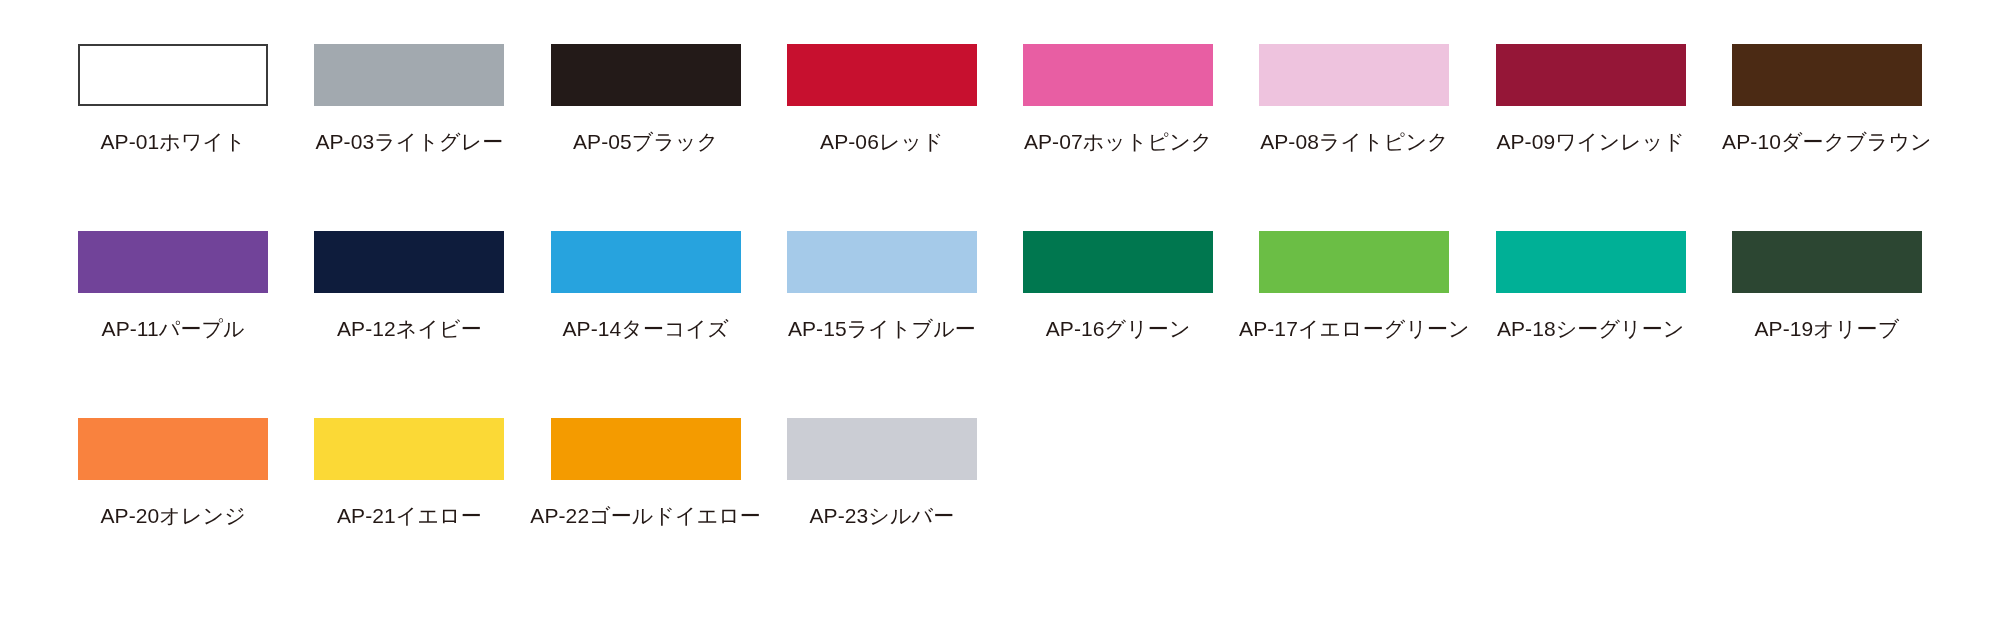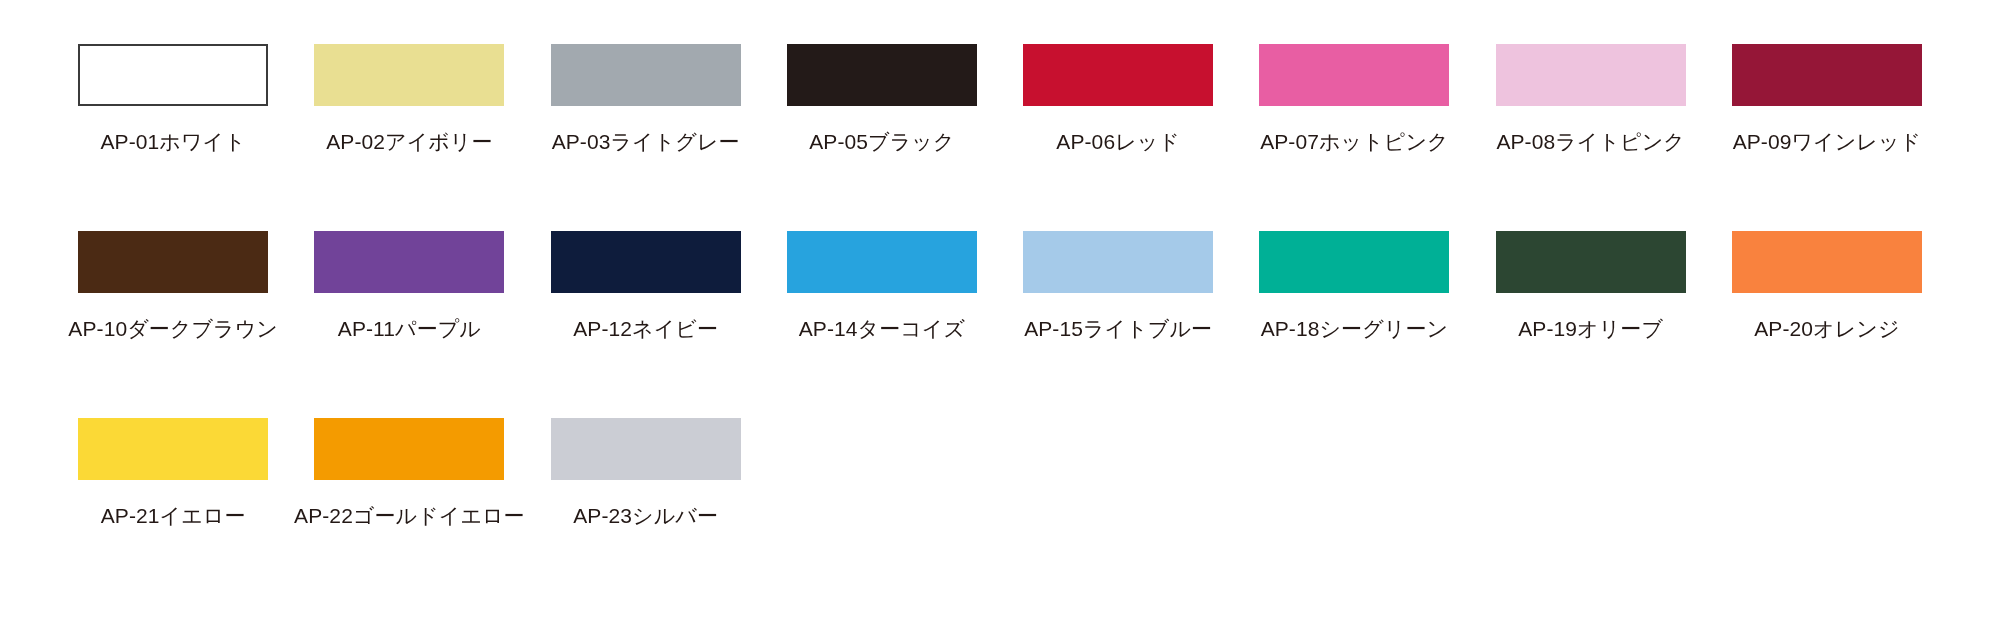--- a/index.html
+++ b/index.html
@@ -59,24 +59,20 @@
 </head>
 <body>
 
 <div class="chart">
   <div class="swatch-grid">
       <div class="swatch-cell">
         <div class="swatch-chip bordered" style="background-color: rgb(255, 255, 255);"></div>
         <div class="swatch-label">AP-01ホワイト</div>
       </div>
       <div class="swatch-cell">
-        <div class="swatch-chip" style="background-color: rgb(233, 223, 146);"></div>
-        <div class="swatch-label">AP-02アイボリー</div>
-      </div>
-      <div class="swatch-cell">
         <div class="swatch-chip" style="background-color: rgb(162, 169, 175);"></div>
         <div class="swatch-label">AP-03ライトグレー</div>
       </div>
       <div class="swatch-cell">
         <div class="swatch-chip" style="background-color: rgb(35, 26, 24);"></div>
         <div class="swatch-label">AP-05ブラック</div>
       </div>
       <div class="swatch-cell">
         <div class="swatch-chip" style="background-color: rgb(199, 16, 47);"></div>
         <div class="swatch-label">AP-06レッド</div>
@@ -107,20 +103,28 @@
       </div>
       <div class="swatch-cell">
         <div class="swatch-chip" style="background-color: rgb(39, 163, 222);"></div>
         <div class="swatch-label">AP-14ターコイズ</div>
       </div>
       <div class="swatch-cell">
         <div class="swatch-chip" style="background-color: rgb(165, 202, 233);"></div>
         <div class="swatch-label">AP-15ライトブルー</div>
       </div>
       <div class="swatch-cell">
+        <div class="swatch-chip" style="background-color: rgb(0, 119, 79);"></div>
+        <div class="swatch-label">AP-16グリーン</div>
+      </div>
+      <div class="swatch-cell">
+        <div class="swatch-chip" style="background-color: rgb(107, 190, 69);"></div>
+        <div class="swatch-label">AP-17イエローグリーン</div>
+      </div>
+      <div class="swatch-cell">
         <div class="swatch-chip" style="background-color: rgb(0, 176, 150);"></div>
         <div class="swatch-label">AP-18シーグリーン</div>
       </div>
       <div class="swatch-cell">
         <div class="swatch-chip" style="background-color: rgb(44, 70, 50);"></div>
         <div class="swatch-label">AP-19オリーブ</div>
       </div>
       <div class="swatch-cell">
         <div class="swatch-chip" style="background-color: rgb(249, 130, 62);"></div>
         <div class="swatch-label">AP-20オレンジ</div>

